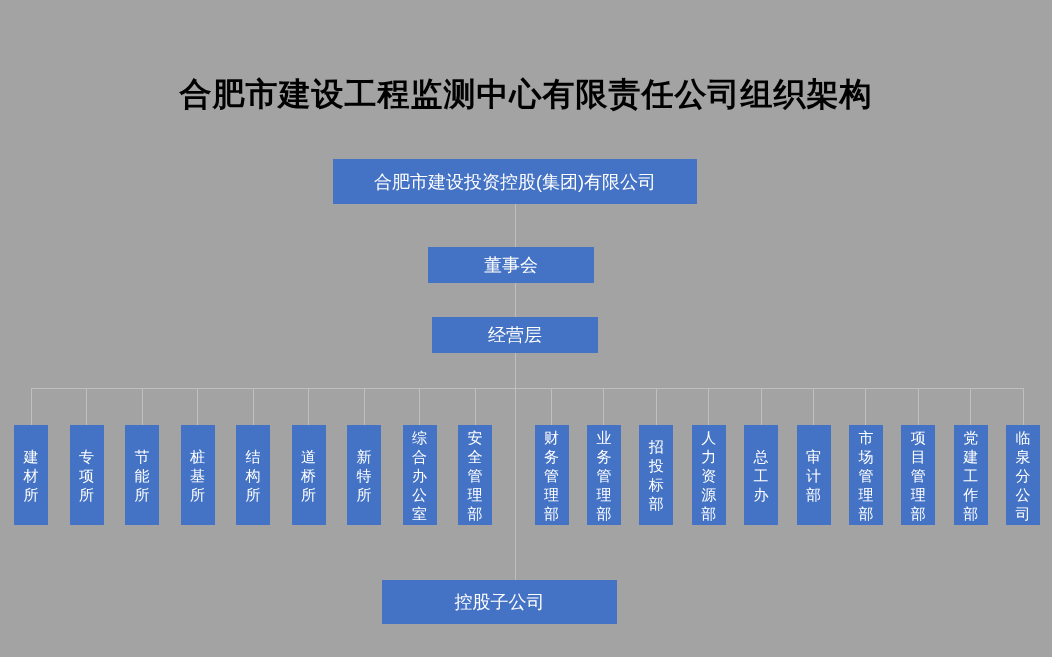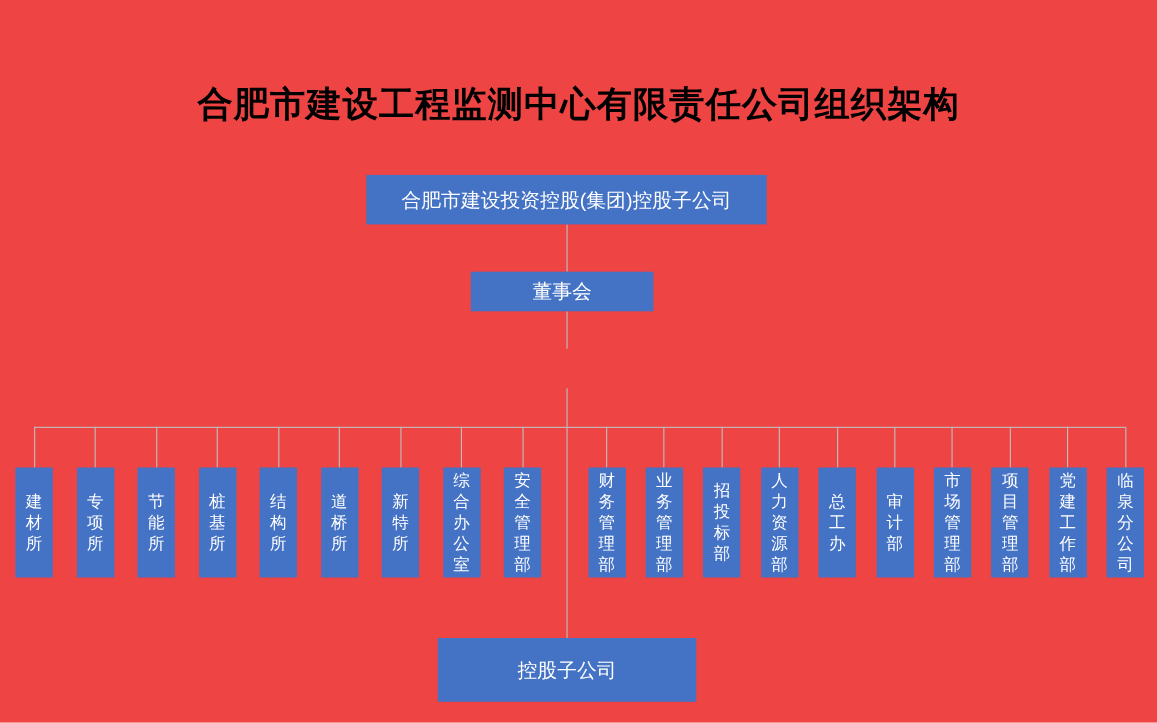--- a/index.html
+++ b/index.html
@@ -5,21 +5,21 @@
   html, body {
     margin: 0;
     padding: 0;
     background: #ffffff;
     font-family: "Liberation Sans", "DejaVu Sans", sans-serif;
   }
   .canvas {
     position: relative;
     width: 1052px;
     height: 657px;
-    background: #ef4444;
+    background: #a3a3a3;
     overflow: hidden;
   }
   .chart-title {
     position: absolute;
     top: 74px;
     left: 0;
     width: 100%;
     text-align: center;
     font-size: 32px;
     font-weight: bold;
@@ -36,21 +36,21 @@
     align-items: center;
     justify-content: center;
     font-size: 18px;
     line-height: 1;
     white-space: nowrap;
     box-sizing: border-box;
   }
   .node-top   { left: 333px; top: 159px; width: 364px; height: 45px; }
   .node-board { left: 428px; top: 247px; width: 166px; height: 36px; }
   .node-mgmt  { left: 432px; top: 317px; width: 166px; height: 36px; }
-  .node-sub   { left: 398px; top: 580px; width: 235px; height: 58px; }
+  .node-sub   { left: 382px; top: 580px; width: 235px; height: 44px; }
 
   .vnode {
     position: absolute;
     top: 425px;
     width: 34px;
     height: 100px;
     background: var(--box-fill, #4472C4);
     color: var(--box-text, #ffffff);
     display: flex;
     flex-direction: column;
@@ -81,27 +81,30 @@
 <div class="canvas">
 
   <div class="chart-title">合肥市建设工程监测中心有限责任公司组织架构</div>
 
   <div class="conn v spine-1"></div>
   <div class="conn v spine-2"></div>
   <div class="conn v spine-3"></div>
   <div class="conn h hbar"></div>
 
   <div class="node node-top">
-    <span>合肥市建设投资控股(集团)控股子公司</span>
+    <span>合肥市建设投资控股(集团)有限公司</span>
   </div>
 
   <div class="node node-board">
     <span>董事会</span>
   </div>
 
+  <div class="node node-mgmt">
+    <span>经营层</span>
+  </div>
 
   <div class="node node-sub">
     <span>控股子公司</span>
   </div>
 
   <div id="dept-layer">
       <div class="conn v" style="left: 30.5px; top: 388px; height: 37px;"></div>
       <div class="vnode" style="left: 14px;">
         <span>建</span>
         <span>材</span>

